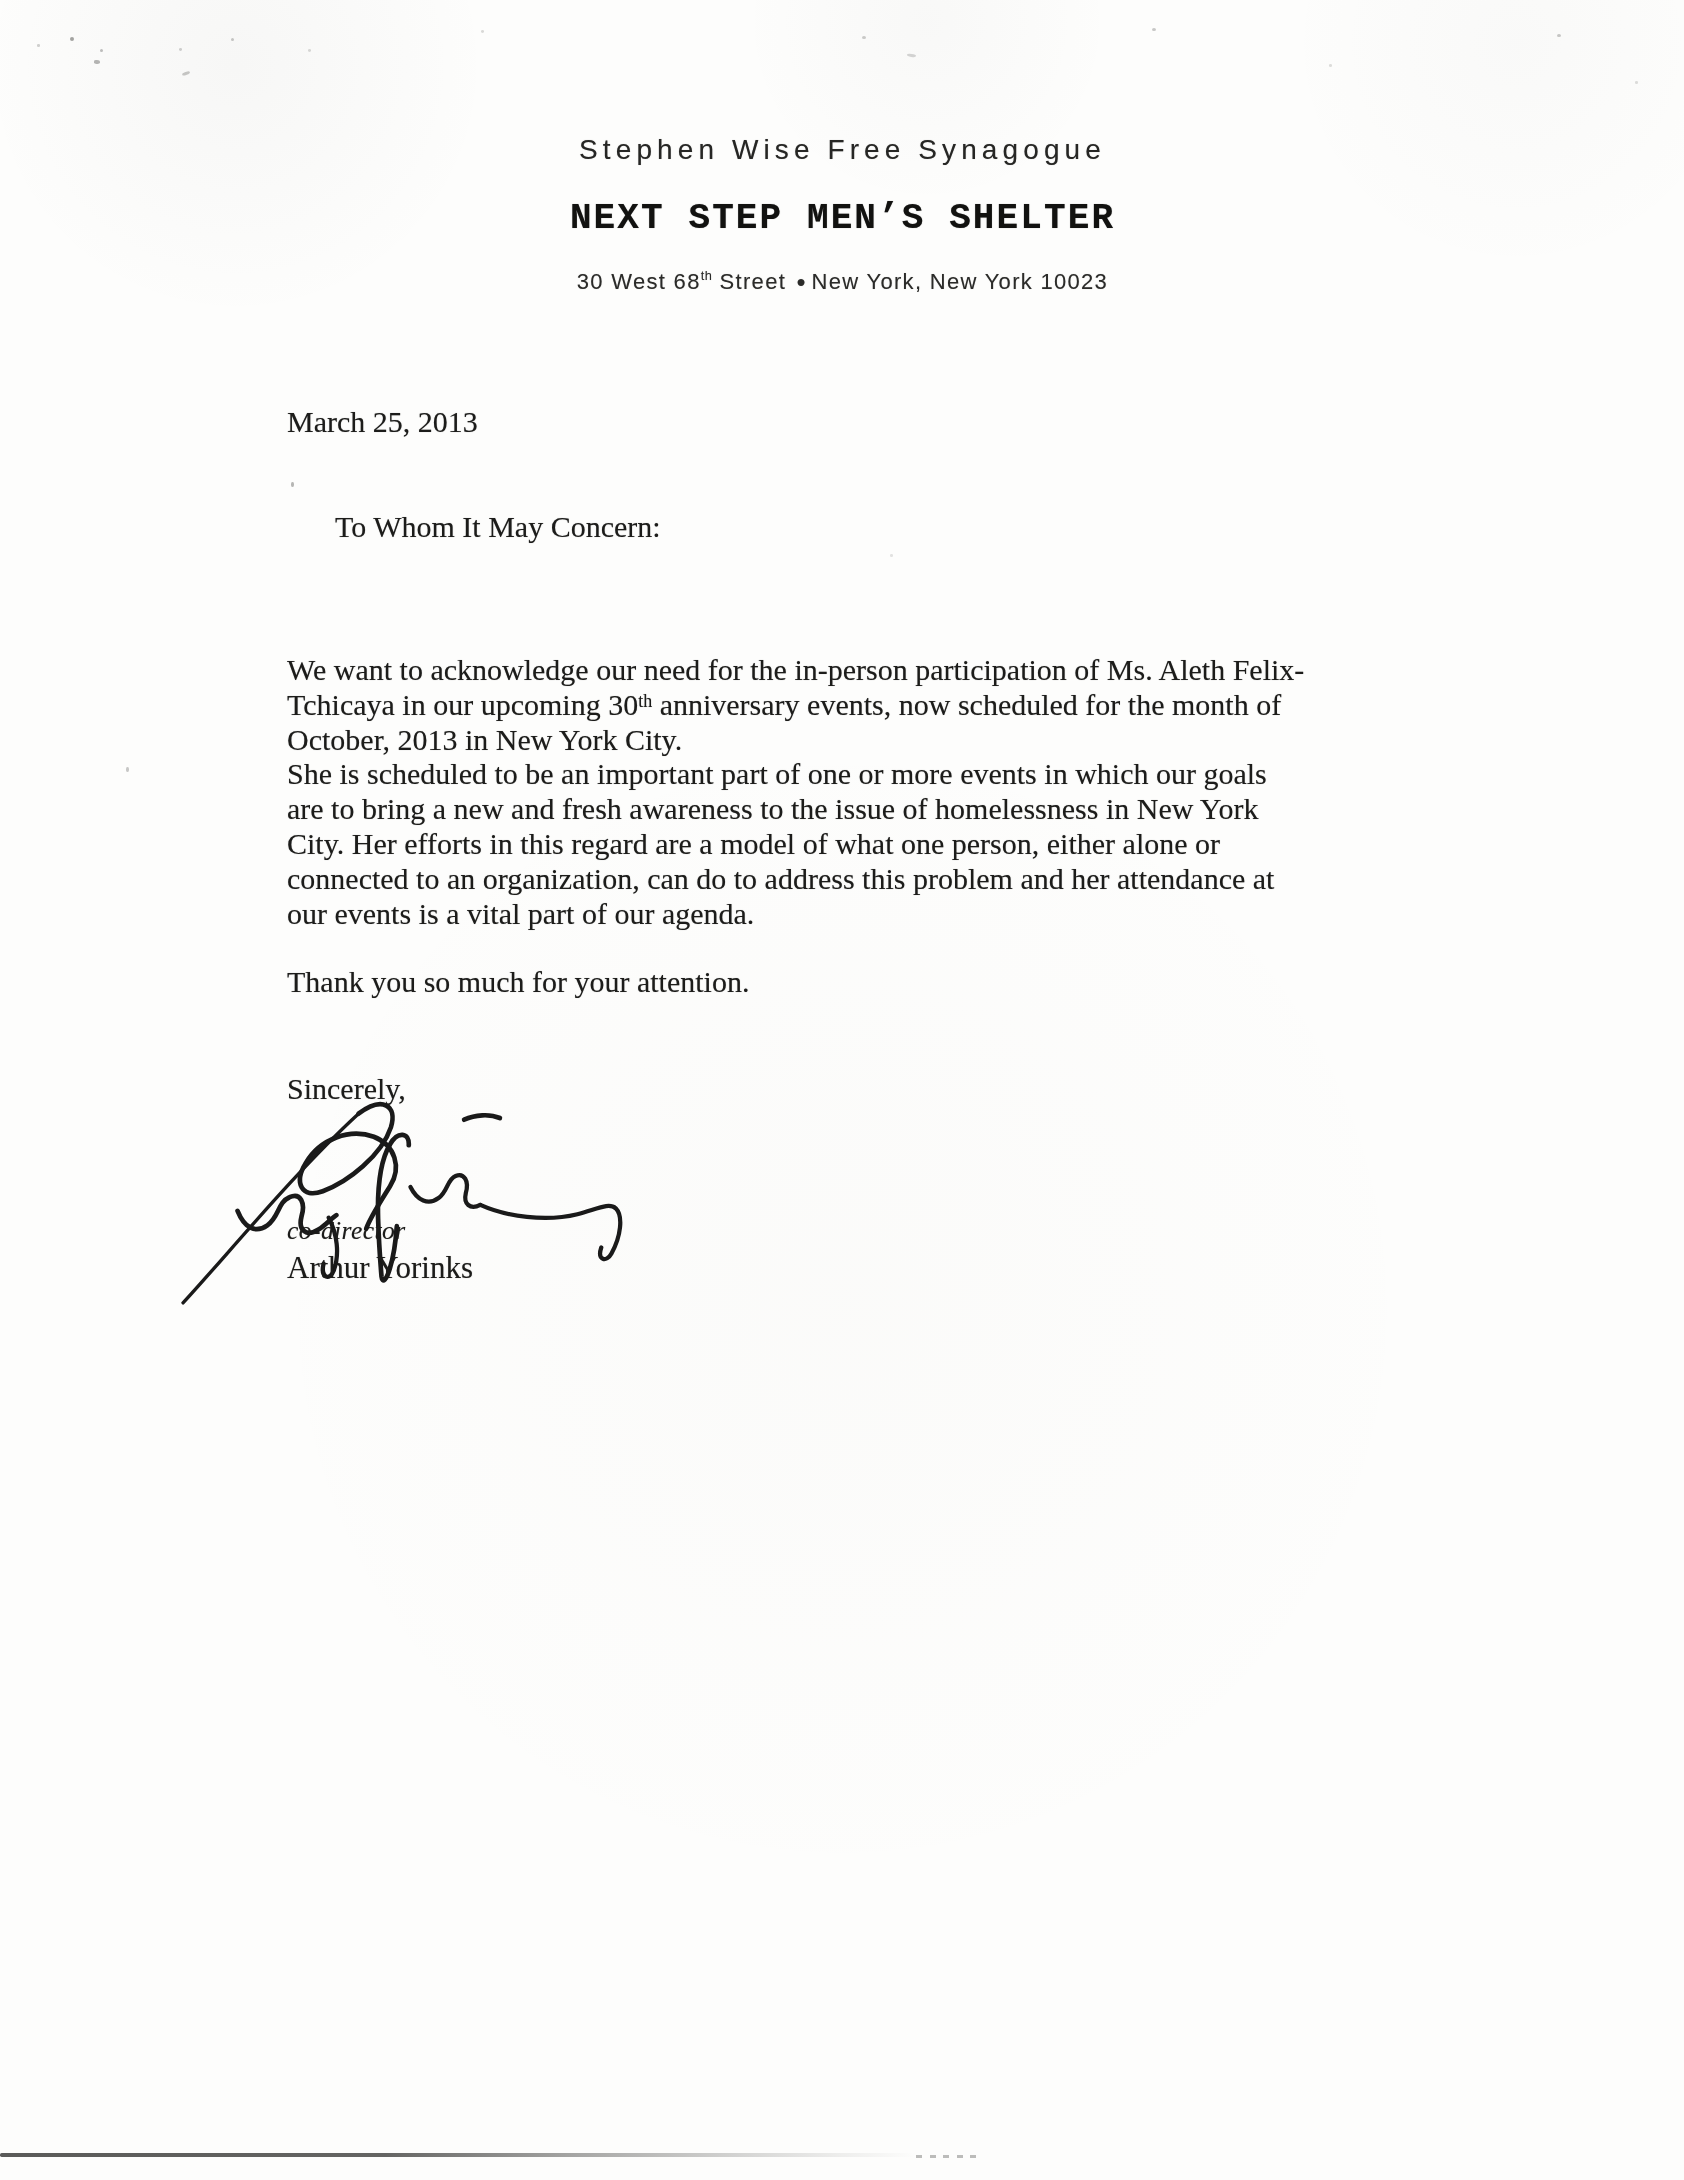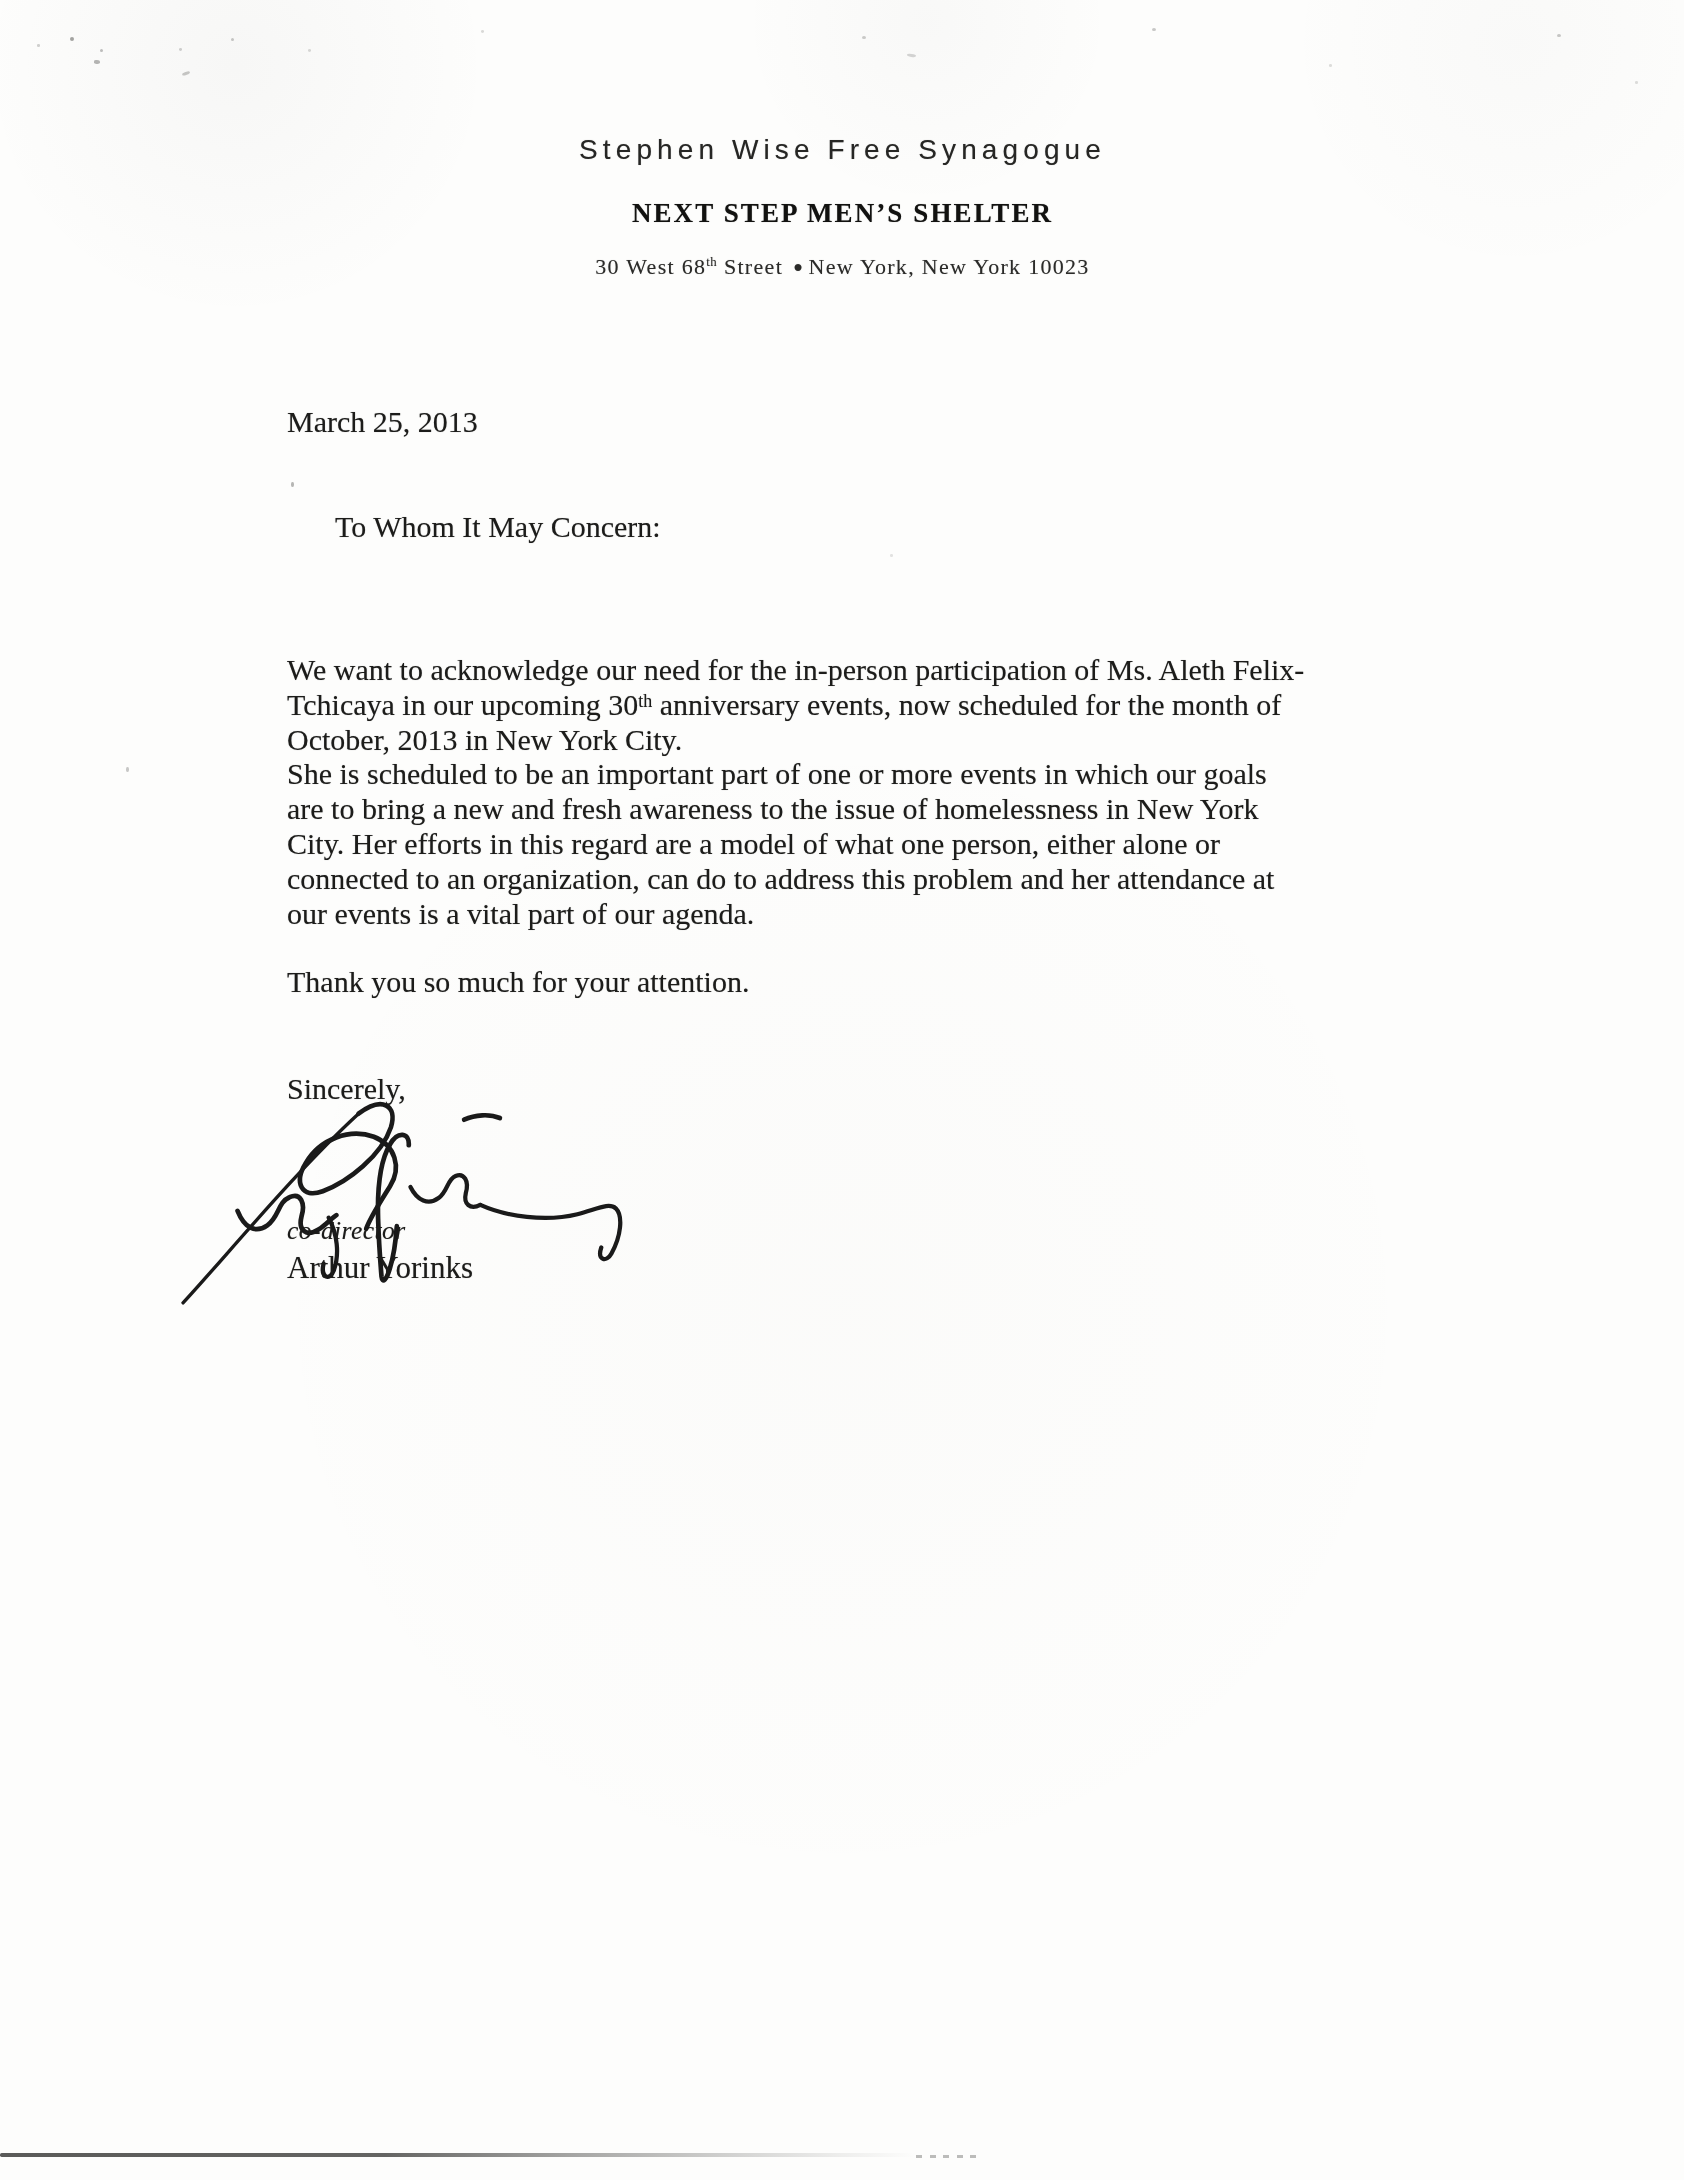--- a/index.html
+++ b/index.html
@@ -22,29 +22,29 @@
   .org-name {
     top: 134px;
     font-family: "Liberation Sans", sans-serif;
     font-size: 28px; font-weight: 400;
     letter-spacing: 5.1px;
     color: #262624;
     text-shadow: 0 0 0.9px rgba(20,20,20,0.35);
   }
   .shelter-name {
     top: 198px;
-    font-family: Liberation Serif, serif;
-    font-size: 27px; font-weight: 700;
+    font-family: Liberation Mono, monospace;
+    font-size: 36px; font-weight: 700;
     letter-spacing: 2.1px;
     color: #121210;
     text-shadow: 0 0 0.9px rgba(0,0,0,0.45);
   }
   .address-line {
-    top: 254px;
-    font-family: Liberation Serif, serif;
+    top: 268px;
+    font-family: Liberation Sans, sans-serif;
     font-size: 22px; font-weight: 400;
     letter-spacing: 1.3px;
     color: #2b2b29;
     text-shadow: 0 0 0.9px rgba(20,20,20,0.3);
   }
   .address-line sup { font-size: 12.8px; vertical-align: 8.5px; letter-spacing: 0.4px; }
   .bullet-glyph { font-size: 16px; vertical-align: 1.7px; margin: 0 4.3px 0 10.2px; }
   
   .tblock {
     position: absolute; left: 287px; width: 1227px;

